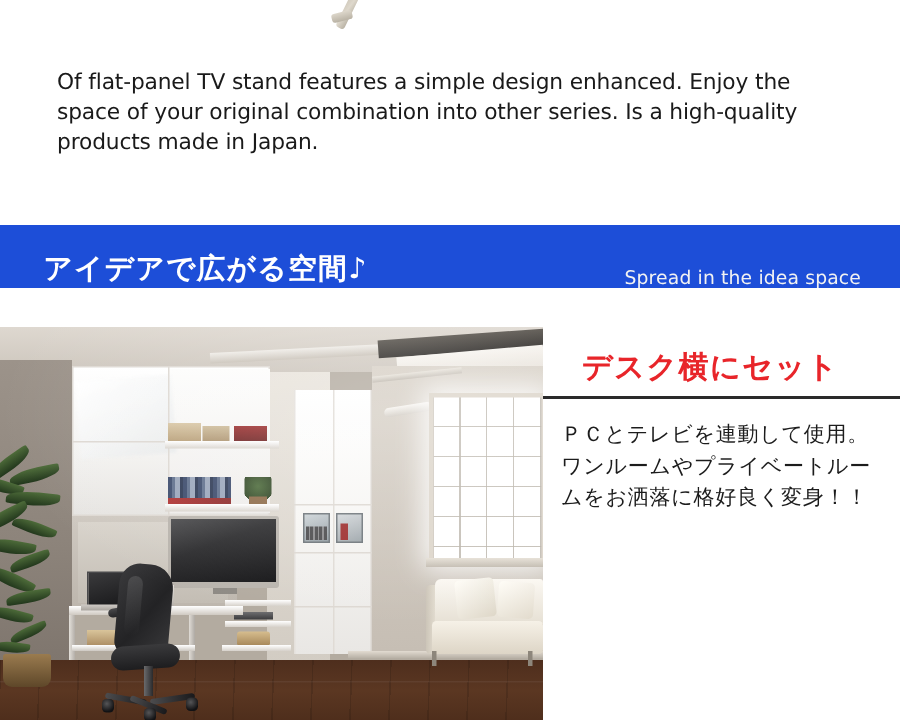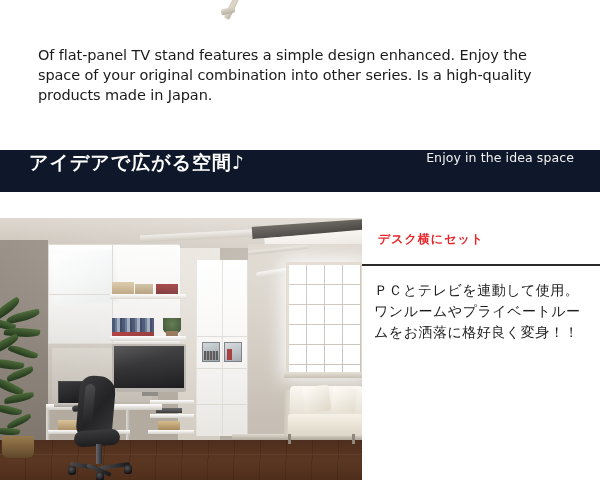--- a/index.html
+++ b/index.html
@@ -57,23 +57,23 @@
     letter-spacing: -0.1px;
   }
 
   
   .banner {
     position: absolute;
     left: 0;
     top: 150px;
     width: 600px;
     height: 42px;
-    background: #0f172a;
+    background: #1d4ed8;
     display: flex;
-    align-items: flex-start;
+    align-items: flex-end;
   }
   .banner-title {
     margin-left: 29px;
     color: #ffffff;
     font-size: 19px;
     font-weight: 700;
     letter-spacing: 1px;
     font-family: "DejaVu Serif", "Liberation Serif", serif;
     white-space: nowrap;
   }
@@ -476,24 +476,24 @@
   .panel {
     position: absolute;
     left: 362px;
     top: 218px;
     width: 238px;
     height: 262px;
     background: #ffffff;
   }
   .panel-heading {
     position: absolute;
-    left: 16px;
+    left: 26px;
     top: 13px;
     color: #e8252a;
-    font-size: 12px;
+    font-size: 20px;
     font-weight: 700;
     letter-spacing: 1px;
     font-family: "DejaVu Serif", "Liberation Serif", serif;
     white-space: nowrap;
   }
   .panel-rule {
     position: absolute;
     left: 0;
     top: 46px;
     width: 238px;
@@ -526,21 +526,21 @@
 
 <div class="top-fragment">
   <div class="bar"></div>
   <div class="bar2"></div>
 </div>
 
 <p class="intro">Of flat-panel TV stand features a simple design enhanced. Enjoy the space of your original combination into other series. Is a high-quality products made in Japan.</p>
 
 <div class="banner">
   <div class="banner-title">アイデアで広がる空間♪</div>
-  <div class="banner-sub">Enjoy in the idea space</div>
+  <div class="banner-sub">Spread in the idea space</div>
 </div>
 
 <div class="photo">
   <div class="ph ceiling"></div>
   <div class="ph ceiling-beam"></div>
   <div class="ph ceiling-beam2"></div>
   <div class="ph ceiling-panel"></div>
 
   <div class="ph wall-left"></div>
   <div class="ph wall-mid"></div>

